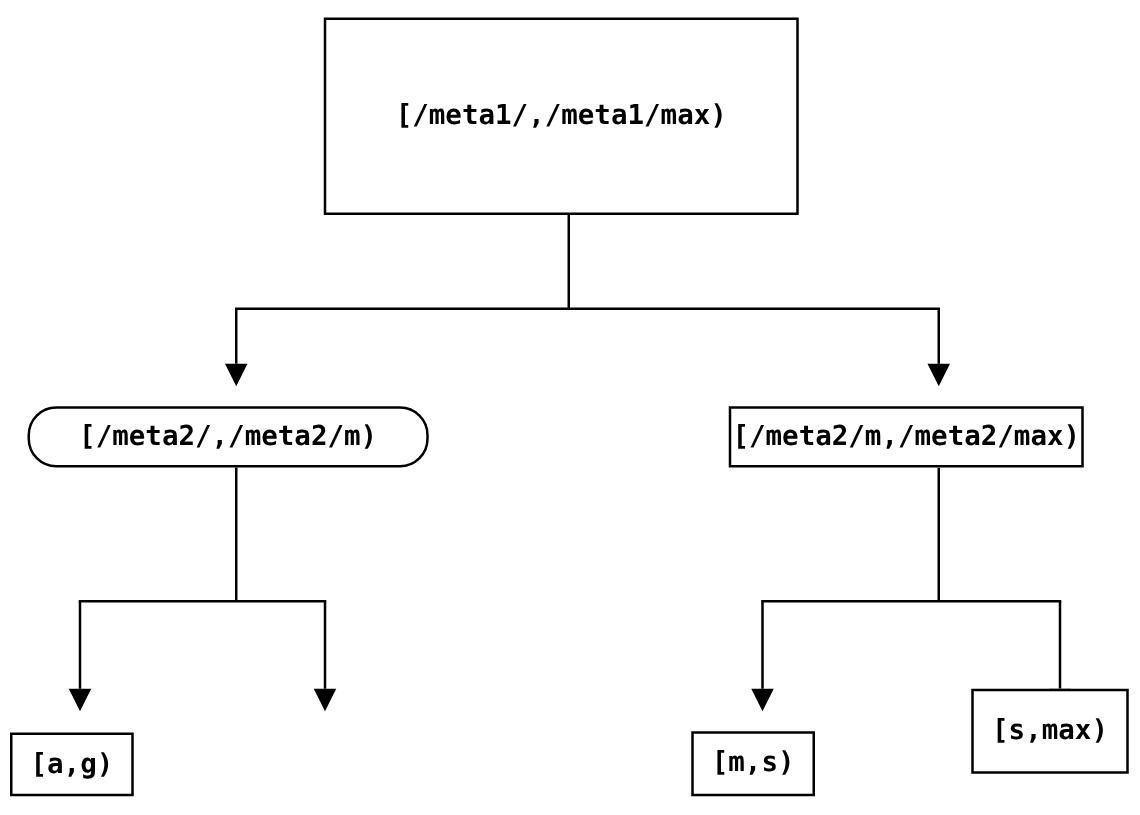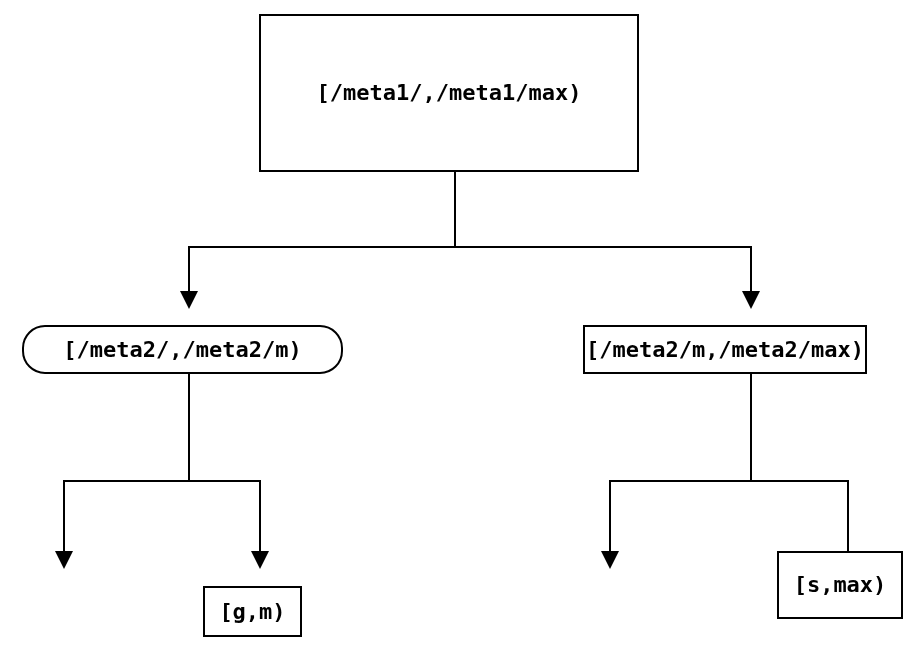--- a/index.html
+++ b/index.html
@@ -77,19 +77,20 @@
       <polygon points="839,551 857,551 848,569"></polygon>
     </g>
   </svg>
 
   <div class="node node-root">[/meta1/,/meta1/max)</div>
 
   <div class="node node-left">[/meta2/,/meta2/m)</div>
 
   <div class="node node-right">[/meta2/m,/meta2/max)</div>
 
+  <div class="node leaf-0">[a,g)</div>
 
-  <div class="node leaf-1">[g,m)</div>
 
+  <div class="node leaf-2">[m,s)</div>
 
   <div class="node leaf-3">[s,max)</div>
 
 </div>
 
 </body></html>

